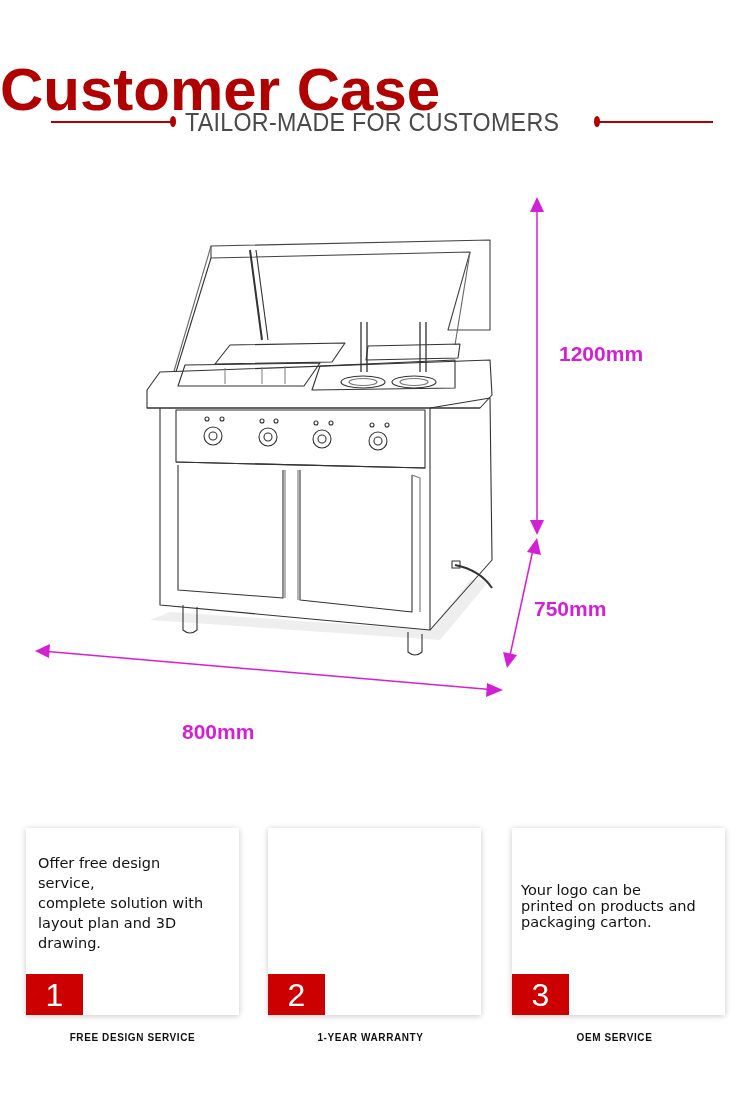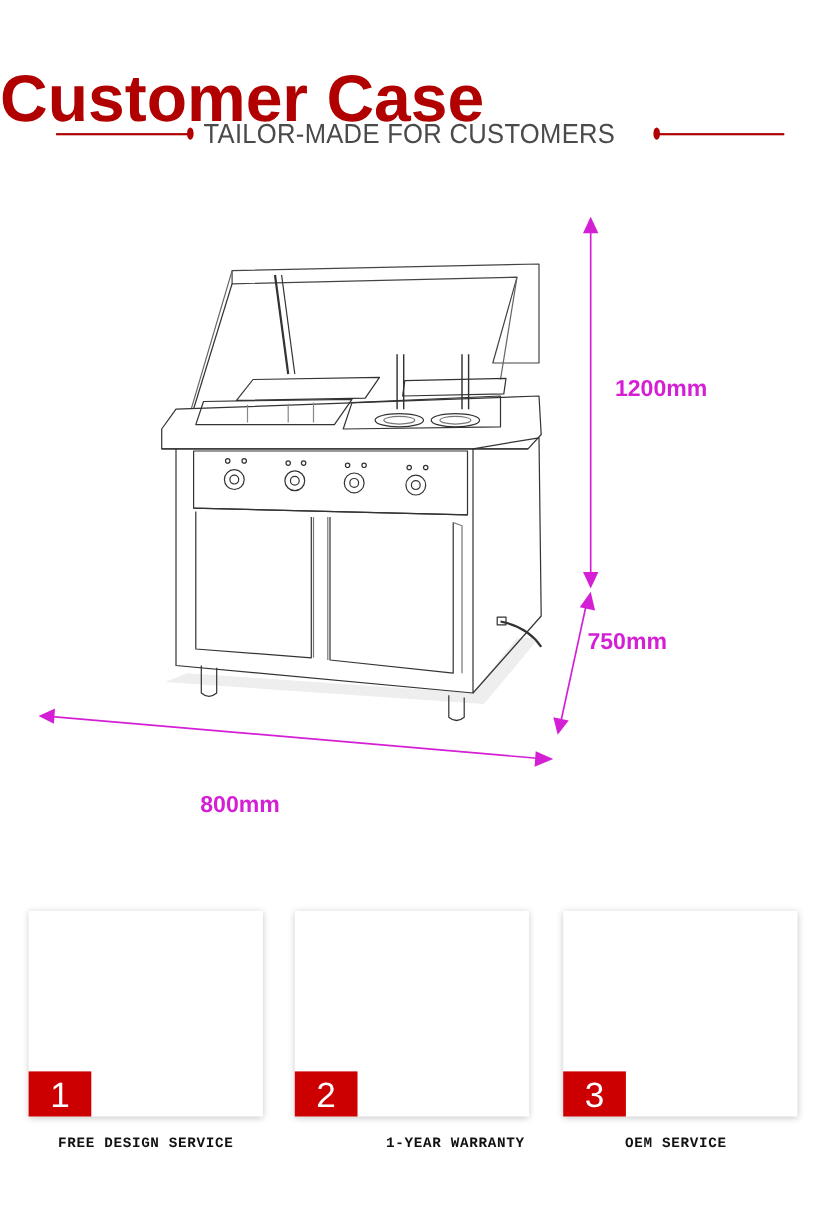--- a/index.html
+++ b/index.html
@@ -9,21 +9,21 @@
   .sub-line { position:absolute; height:2px; background:#b00000; top:17px; }
   .sub-dot { position:absolute; width:6px; height:11px; border-radius:50%; background:#b00000; top:12px; }
   .subtitle { position:absolute; left:185px; top:0; font-family:"Liberation Sans", sans-serif; font-size:25px; color:#4a4a4a; line-height:36px; transform:scaleX(0.93); transform-origin:left center; letter-spacing:0.3px; }
   .diagram { position:absolute; left:0; top:180px; width:614px; height:540px; }
   .dim-label { position:absolute; font-family:"Liberation Sans", sans-serif; font-weight:bold; font-size:21px; color:#d41fd4; }
   .cards { position:absolute; left:0; top:828px; width:750px; }
   .card { position:absolute; top:0; width:213px; height:187px; background:#fff; box-shadow:0 1px 6px rgba(0,0,0,0.22); }
   .card-text { position:absolute; left:12px; right:8px; font-family:"DejaVu Sans", sans-serif; font-size:14.5px; color:#111; line-height:20px; white-space:pre-line; }
   .card-text.tight { line-height:16px; }
   .badge { position:absolute; left:0; bottom:0; width:57px; height:41px; background:#cc0000; color:#fff; font-family:"Liberation Sans", sans-serif; font-size:32px; text-align:center; line-height:42px; }
-  .card-caption { position:absolute; top:204px; width:213px; text-align:center; font-family:Liberation Mono, monospace; font-weight:bold; font-size:13px; color:#111; letter-spacing:0.6px; }
+  .card-caption { position:absolute; top:204px; width:213px; text-align:center; font-family:Liberation Sans, sans-serif; font-weight:bold; font-size:10px; color:#111; letter-spacing:0.6px; }
 </style>
 </head>
 <body>
 
 <h1 class="title">Customer Case</h1>
 
 <div class="subtitle-row">
   <div class="sub-line" style="left:51px;width:120px;"></div>
   <div class="sub-dot" style="left:170px;"></div>
   <div class="subtitle">TAILOR-MADE FOR CUSTOMERS</div>
@@ -99,32 +99,40 @@
       <polygon points="537,535 530,520 544,520" stroke="none"></polygon>
       <line x1="534" y1="545" x2="509" y2="660"></line>
       <polygon points="537,538 527,552 541,555" stroke="none"></polygon>
       <polygon points="507,668 503,652 517,655" stroke="none"></polygon>
       <line x1="42" y1="651" x2="496" y2="690"></line>
       <polygon points="35,651 50,644 49,658" stroke="none"></polygon>
       <polygon points="503,690 487,683 486,697" stroke="none"></polygon>
     </g>
   </svg>
   <div class="dim-label" style="left:559px;top:162px;">1200mm</div>
-  <div class="dim-label" style="left:534px;top:392px;">750mm</div>
+  <div class="dim-label" style="left:534px;top:417px;">750mm</div>
   <div class="dim-label" style="left:182px;top:524px;margin-top:16px;">800mm</div>
 </div>
 
 <div class="cards">
   <div class="card" style="left:26px;">
+    <div class="card-text" style="top:25px;">Offer free design
+service,
+complete solution with
+layout plan and 3D
+drawing.</div>
     <div class="badge">1</div>
   </div>
   <div class="card-caption" style="left:26px;">FREE DESIGN SERVICE</div>
 
   <div class="card" style="left:268px;">
     <div class="badge">2</div>
   </div>
-  <div class="card-caption" style="left:264px;text-align:right;">1-YEAR WARRANTY</div>
+  <div class="card-caption" style="left:264px;">1-YEAR WARRANTY</div>
 
   <div class="card" style="left:512px;">
+    <div class="card-text tight" style="top:54px;left:9px;">Your logo can be
+printed on products and
+packaging carton.</div>
     <div class="badge">3</div>
   </div>
   <div class="card-caption" style="left:508px;">OEM SERVICE</div>
 </div>
 
 </body></html>

